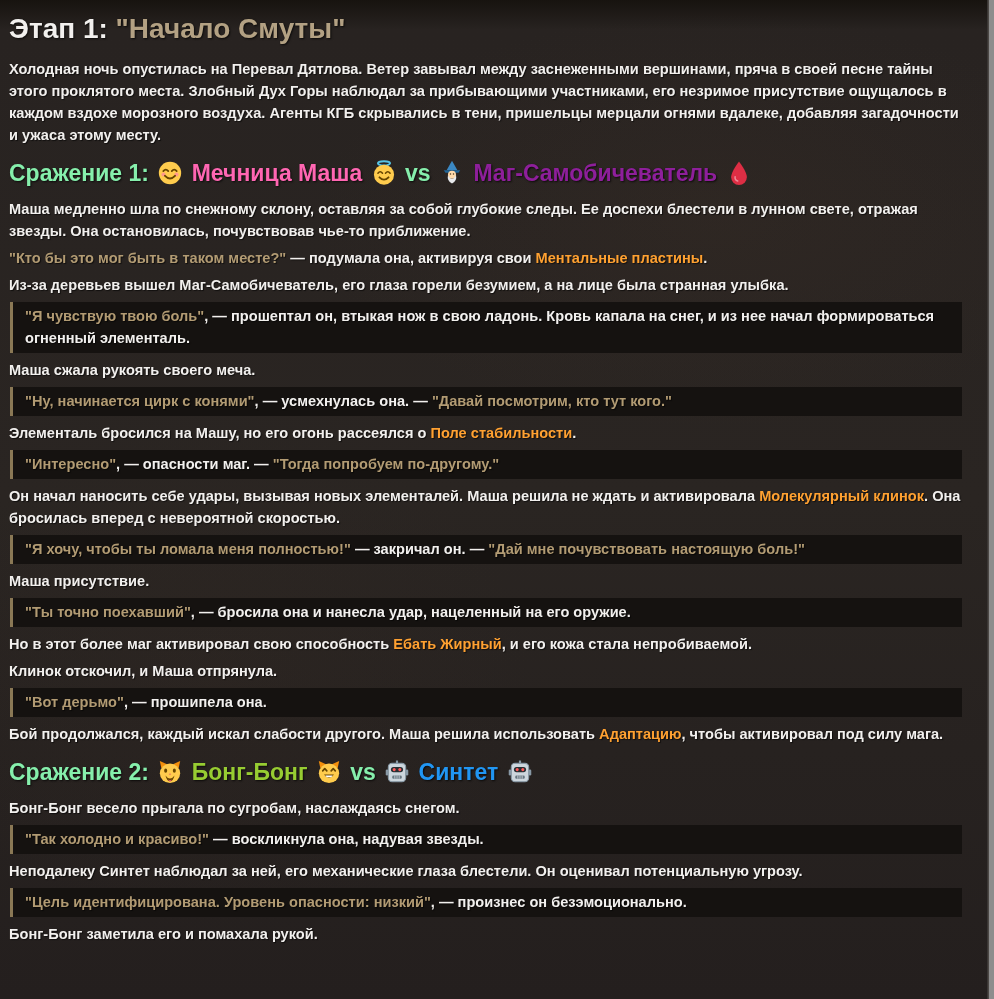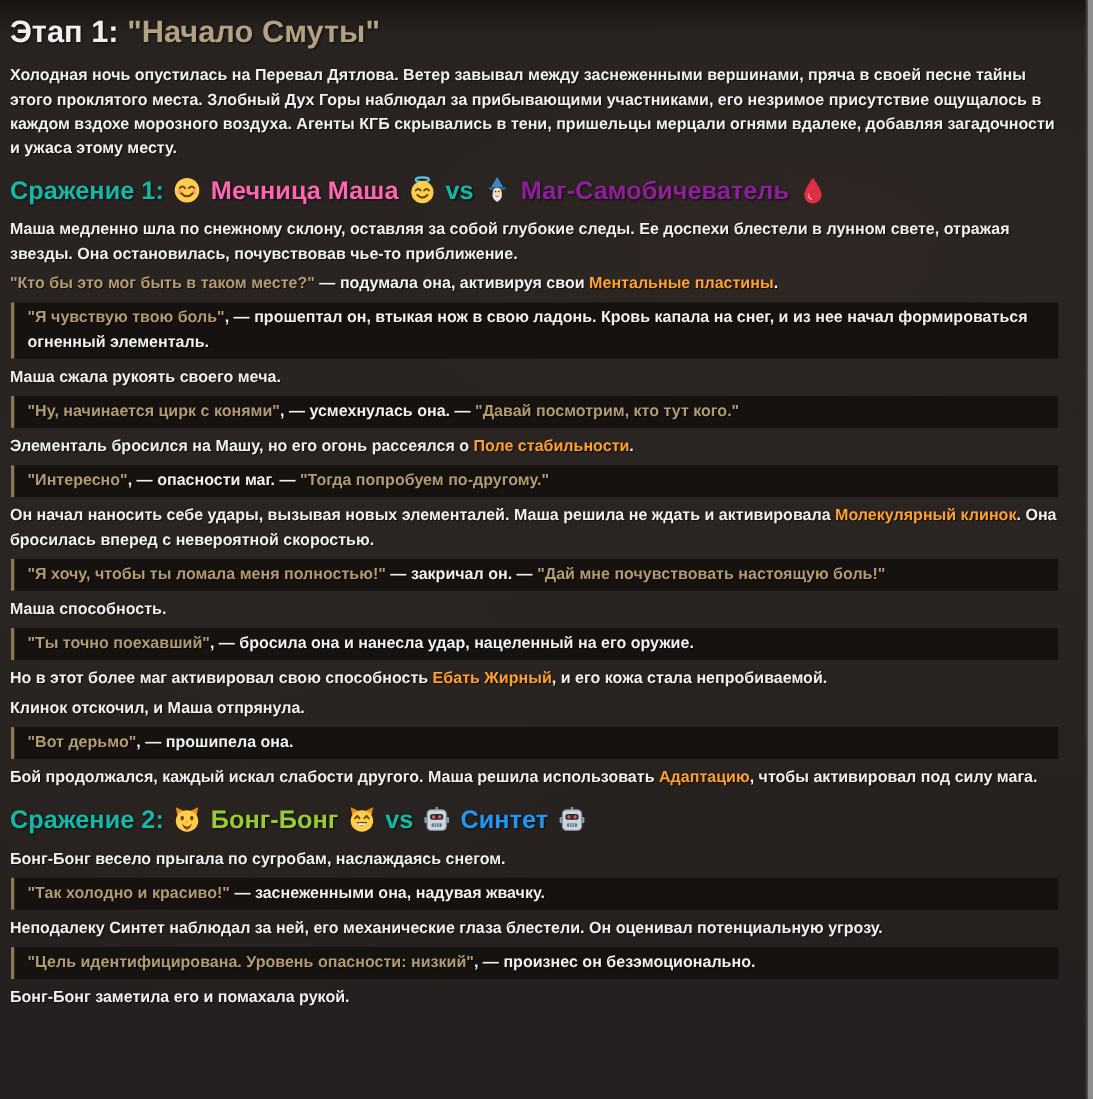--- a/index.html
+++ b/index.html
@@ -45,21 +45,21 @@
     text-shadow:1px 1px 1px rgba(0,0,0,.6);
     white-space:pre-wrap;
   }
   .seg{}
   .quoted{color:var(--quote-color,#b29b73);}
   .term{color:var(--term-color,#ffa131);}
   .name-pink{color:var(--pink-color,#ff66b2);margin-top:39px;}
   .name-purple{color:var(--purple-color,#8e1f9b);}
   .name-green{color:var(--green-color,#97cc32);}
   .name-blue{color:var(--blue-color,#2196f3);}
-  .head{color:#14b8a6;}
+  .head{color:#86efac;}
   .emoji{
     display:inline-block;width:26px;height:26px;
     vertical-align:-5px;margin:0 2px;
   }
   .emoji svg{width:100%;height:100%;display:block;}
   .scrollbar-track{
     position:absolute;top:0;right:0;bottom:0;width:6px;
     background:#4c4845;border-left:1px solid #3a3634;
   }
   .scrollbar-thumb{
@@ -93,28 +93,29 @@
             <circle cx="12" cy="13.6" r="3.7" fill="#FFDBAC"></circle>
             <path d="M8.3 13.8q3.7 7.6 7.4 0 q1.2 5.4-3.7 8 q-4.9-2.6-3.7-8Z" fill="#E8EAED"></path>
             <circle cx="10.6" cy="13" r=".7" fill="#4a3b22"></circle>
             <circle cx="13.4" cy="13" r=".7" fill="#4a3b22"></circle>
           </svg></span><span class="seg name-purple"> Маг-Самобичеватель </span><span class="emoji"><svg viewBox="0 0 24 24">
             <path d="M12 1.4 C12 1.4 4.7 10.9 4.7 15.8 a7.3 7.3 0 0 0 14.6 0 C19.3 10.9 12 1.4 12 1.4 Z" fill="#DD2E44"></path>
             <path d="M8.4 15.4 a3.6 3.6 0 0 0 2.4 4" stroke="#ffffff" opacity=".45" stroke-width="1.4" fill="none" stroke-linecap="round"></path>
           </svg></span></h2>
       <p><span class="seg normal">Маша медленно шла по снежному склону, оставляя за собой глубокие следы. Ее доспехи блестели в лунном свете, отражая звезды. Она остановилась, почувствовав чье-то приближение.</span></p>
       <p><span class="seg quoted">"Кто бы это мог быть в таком месте?"</span><span class="seg normal"> — подумала она, активируя свои </span><span class="seg term">Ментальные пластины</span><span class="seg normal">.</span></p>
+      <p><span class="seg normal">Из-за деревьев вышел Маг-Самобичеватель, его глаза горели безумием, а на лице была странная улыбка.</span></p>
       <blockquote><span class="seg quoted">"Я чувствую твою боль"</span><span class="seg normal">, — прошептал он, втыкая нож в свою ладонь. Кровь капала на снег, и из нее начал формироваться огненный элементаль.</span></blockquote>
       <p><span class="seg normal">Маша сжала рукоять своего меча.</span></p>
       <blockquote><span class="seg quoted">"Ну, начинается цирк с конями"</span><span class="seg normal">, — усмехнулась она. — </span><span class="seg quoted">"Давай посмотрим, кто тут кого."</span></blockquote>
       <p><span class="seg normal">Элементаль бросился на Машу, но его огонь рассеялся о </span><span class="seg term">Поле стабильности</span><span class="seg normal">.</span></p>
       <blockquote><span class="seg quoted">"Интересно"</span><span class="seg normal">, — опасности маг. — </span><span class="seg quoted">"Тогда попробуем по-другому."</span></blockquote>
       <p><span class="seg normal">Он начал наносить себе удары, вызывая новых элементалей. Маша решила не ждать и активировала </span><span class="seg term">Молекулярный клинок</span><span class="seg normal">. Она бросилась вперед с невероятной скоростью.</span></p>
       <blockquote><span class="seg quoted">"Я хочу, чтобы ты ломала меня полностью!"</span><span class="seg normal"> — закричал он. — </span><span class="seg quoted">"Дай мне почувствовать настоящую боль!"</span></blockquote>
-      <p><span class="seg normal">Маша способность.</span></p>
+      <p><span class="seg normal">Маша присутствие.</span></p>
       <blockquote><span class="seg quoted">"Ты точно поехавший"</span><span class="seg normal">, — бросила она и нанесла удар, нацеленный на его оружие.</span></blockquote>
       <p><span class="seg normal">Но в этот более маг активировал свою способность </span><span class="seg term">Ебать Жирный</span><span class="seg normal">, и его кожа стала непробиваемой.</span></p>
       <p><span class="seg normal">Клинок отскочил, и Маша отпрянула.</span></p>
       <blockquote><span class="seg quoted">"Вот дерьмо"</span><span class="seg normal">, — прошипела она.</span></blockquote>
       <p><span class="seg normal">Бой продолжался, каждый искал слабости другого. Маша решила использовать </span><span class="seg term">Адаптацию</span><span class="seg normal">, чтобы активировал под силу мага.</span></p>
       <h2><span class="seg head">Сражение 2: </span><span class="emoji"><svg viewBox="0 0 24 24">
             <path d="M4 8.6 L2.6 1.8 L9.2 4.8 Z" fill="#F4900C"></path>
             <path d="M20 8.6 L21.4 1.8 L14.8 4.8 Z" fill="#F4900C"></path>
             <ellipse cx="12" cy="13.2" rx="9.4" ry="9" fill="#FFCC4D"></ellipse>
             <ellipse cx="8" cy="10.8" rx="1.4" ry="2" fill="#664500"></ellipse>
@@ -145,21 +146,21 @@
             <rect x="1.6" y="9.8" width="2.3" height="5.4" rx="1.1" fill="#8899A6"></rect>
             <rect x="20.1" y="9.8" width="2.3" height="5.4" rx="1.1" fill="#8899A6"></rect>
             <rect x="4" y="4" width="16" height="17" rx="3.4" fill="#CCD6DD" stroke="#8899A6" stroke-width="1"></rect>
             <rect x="6.4" y="7.4" width="11.2" height="4.8" rx="2.4" fill="#292F33"></rect>
             <circle cx="9.4" cy="9.8" r="1.4" fill="#FF5A5A"></circle>
             <circle cx="14.6" cy="9.8" r="1.4" fill="#FF5A5A"></circle>
             <rect x="7.6" y="15.2" width="8.8" height="3" rx="1.2" fill="#66757F"></rect>
             <path d="M10 15.2 v3 M12 15.2 v3 M14 15.2 v3" stroke="#CCD6DD" stroke-width=".8"></path>
           </svg></span></h2>
       <p><span class="seg normal">Бонг-Бонг весело прыгала по сугробам, наслаждаясь снегом.</span></p>
-      <blockquote><span class="seg quoted">"Так холодно и красиво!"</span><span class="seg normal"> — заснеженными она, надувая жвачку.</span></blockquote>
+      <blockquote><span class="seg quoted">"Так холодно и красиво!"</span><span class="seg normal"> — воскликнула она, надувая звезды.</span></blockquote>
       <p><span class="seg normal">Неподалеку Синтет наблюдал за ней, его механические глаза блестели. Он оценивал потенциальную угрозу.</span></p>
       <blockquote><span class="seg quoted">"Цель идентифицирована. Уровень опасности: низкий"</span><span class="seg normal">, — произнес он безэмоционально.</span></blockquote>
       <p><span class="seg normal">Бонг-Бонг заметила его и помахала рукой.</span></p>
     </main>
 </div>
 
 <div class="scrollbar-track">
   <div class="scrollbar-thumb"></div>
 </div>
 

